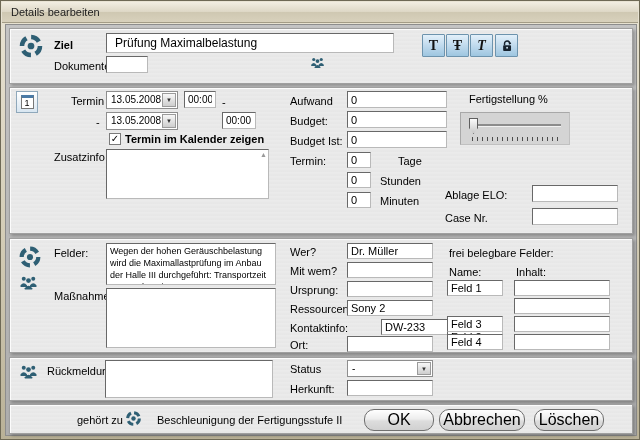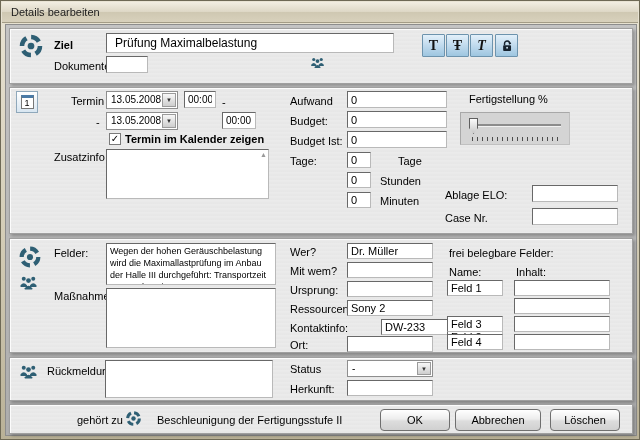--- a/index.html
+++ b/index.html
@@ -45,24 +45,23 @@
     font-size: 10px; line-height: 16px; padding-left: 4px;
   }
   .combo .arrowbtn {
     position: absolute; right: 1px; top: 1px; bottom: 1px; width: 14px;
     background: linear-gradient(180deg, #f7f7f7, #cecece);
     border: 1px solid #9a9a9a; font-size: 6px; color: #333;
     display: flex; align-items: center; justify-content: center;
   }
   .btn {
     position: absolute; background: linear-gradient(180deg, #ffffff, #ededed 45%, #dddddd 55%, #d0d0d0);
-    border: 1px solid #6f6f6f; border-radius: 4px; font-size: 11px; color: #000;
+    border: 1px solid #6f6f6f; border-radius: 10px; font-size: 16px; color: #000;
     display: flex; align-items: center; justify-content: center;
     font-family: "Liberation Sans", sans-serif;
-    margin-left: 16px;
   }
   .fmtbtn {
     position: absolute; width: 23px; height: 23px;
     background: linear-gradient(180deg, #e3f0fa 0%, #bdd8ec 55%, #9ec6e0 100%);
     border: 1px solid #6d93ad; border-radius: 1px;
     display: flex; align-items: center; justify-content: center;
     font-family: "Liberation Serif", serif; font-size: 14px; font-weight: bold; color: #111;
   }
   .checkbox {
     position: absolute; width: 12px; height: 12px; background: #fff;
@@ -210,21 +209,21 @@
       </button>
     </div>
 
     <span class="lbl" style="left:280px;top:7px;">Aufwand</span>
     <input class="inp" style="left: 337px; top: 3px; width: 100px; height: 17px;" value="0">
     <span class="lbl" style="left:280px;top:27px;">Budget:</span>
     <input class="inp" style="left: 337px; top: 23px; width: 100px; height: 17px;" value="0">
     <span class="lbl" style="left:280px;top:47px;">Budget Ist:</span>
     <input class="inp" style="left: 337px; top: 43px; width: 100px; height: 17px;" value="0">
 
-    <span class="lbl" style="left:280px;top:67px;">Tage:</span>
+    <span class="lbl" style="left:280px;top:67px;">Termin:</span>
     <input class="inp" style="left: 337px; top: 64px; width: 24px; height: 16px;" value="0">
     <span class="lbl" style="left:388px;top:67px;">Tage</span>
     <input class="inp" style="left: 337px; top: 84px; width: 24px; height: 16px;" value="0">
     <span class="lbl" style="left:370px;top:87px;">Stunden</span>
     <input class="inp" style="left: 337px; top: 104px; width: 24px; height: 16px;" value="0">
     <span class="lbl" style="left:370px;top:107px;">Minuten</span>
 
     <span class="lbl" style="left:459px;top:5px;">Fertigstellung %</span>
     <div class="sliderbox" style="left:450px;top:24px;">
       <div class="slidertrack"></div>

